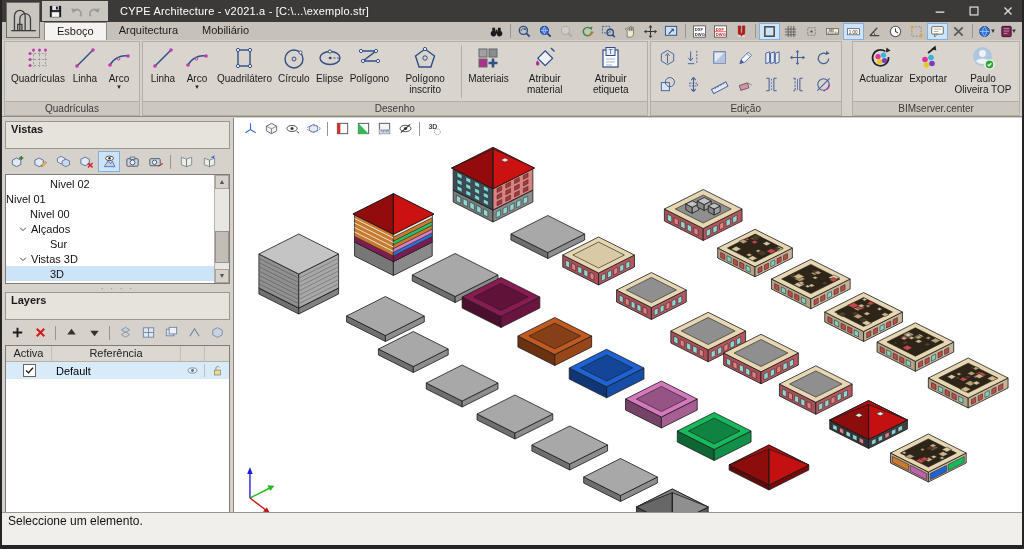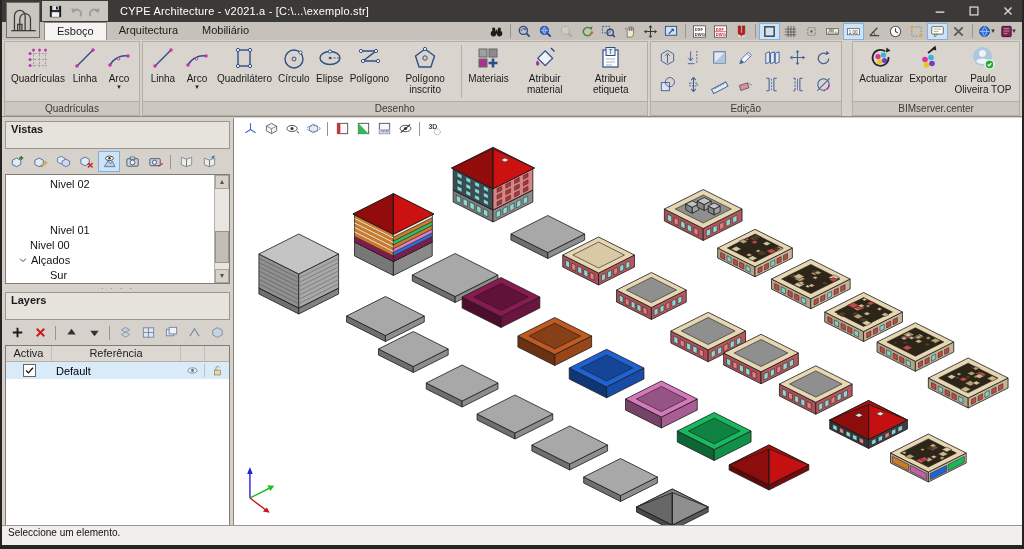--- a/index.html
+++ b/index.html
@@ -62,22 +62,22 @@
   .lrow { display:flex; height:17px; align-items:center; background:#d9eaf9; }
   .lrow .lc-active { display:flex; justify-content:center; }
   .cbx { width:13px; height:13px; background:#fff; border:1px solid #666; display:flex; align-items:center; justify-content:center; }
   .lc-i { display:flex; align-items:center; justify-content:center; }
   
   .viewport { flex:1; position:relative; background:#fff; }
   .vptools { position:absolute; top:1px; left:6px; display:flex; align-items:center; gap:1px; z-index:4; }
   .vptools .tbtn { width:20px; height:19px; }
   #scene { position:absolute; inset:0; width:100%; height:100%; }
   
-  .statusbar { position:absolute; left:0; right:0; bottom:0; height:20px; background:#f0efec; border-top:1px solid #9a968e;
-               font-size:10px; color:#111; padding:1px 6px; }
+  .statusbar { position:absolute; left:0; right:0; bottom:0; height:33px; background:#f0efec; border-top:1px solid #9a968e;
+               font-size:12px; color:#111; padding:1px 6px; }
 </style>
 </head>
 <body>
 
 <div class="window">
   <div class="titlebar">
     <div class="appicon">
         <svg width="32" height="32" viewBox="0 0 30 30" style="display:block">
           <rect x="1" y="1" width="28" height="28" fill="#c9c6c0"></rect>
           <g fill="none" stroke="#3c3c3c" stroke-width="1.2">
@@ -669,21 +669,21 @@
               <path d="M2.5 4.5L8 6.5v7l-5.5-2zM13.5 4.5L8 6.5v7l5.5-2z" fill="#efece2" stroke="#667788" stroke-width="0.8"></path>
               <path d="M9.5 3.5l4-2.2-.8 3.6z" fill="#2a6fd8"></path>
             </svg>
           </div>
         </div>
       <div class="treebox">
         <div class="tree" id="vtree">
             <div class="trow" style="padding-left: 44px;">
               <span>Nivel 02</span>
             </div>
-            <div class="trow" style="padding-left: 44px; margin-top: 31px;">
+            <div class="trow" style="">
               <span>Nivel 01</span>
             </div>
             <div class="trow" style="padding-left: 24px;">
               <span>Nivel 00</span>
             </div>
             <div class="trow" style="padding-left: 12px;">
               <span class="tchv">
                 <svg width="10" height="10" viewBox="0 0 16 16" style="display:block">
                   <path d="M3.5 6l4.5 4.5L12.5 6" fill="none" stroke="#333" stroke-width="1.5"></path>
                 </svg>

